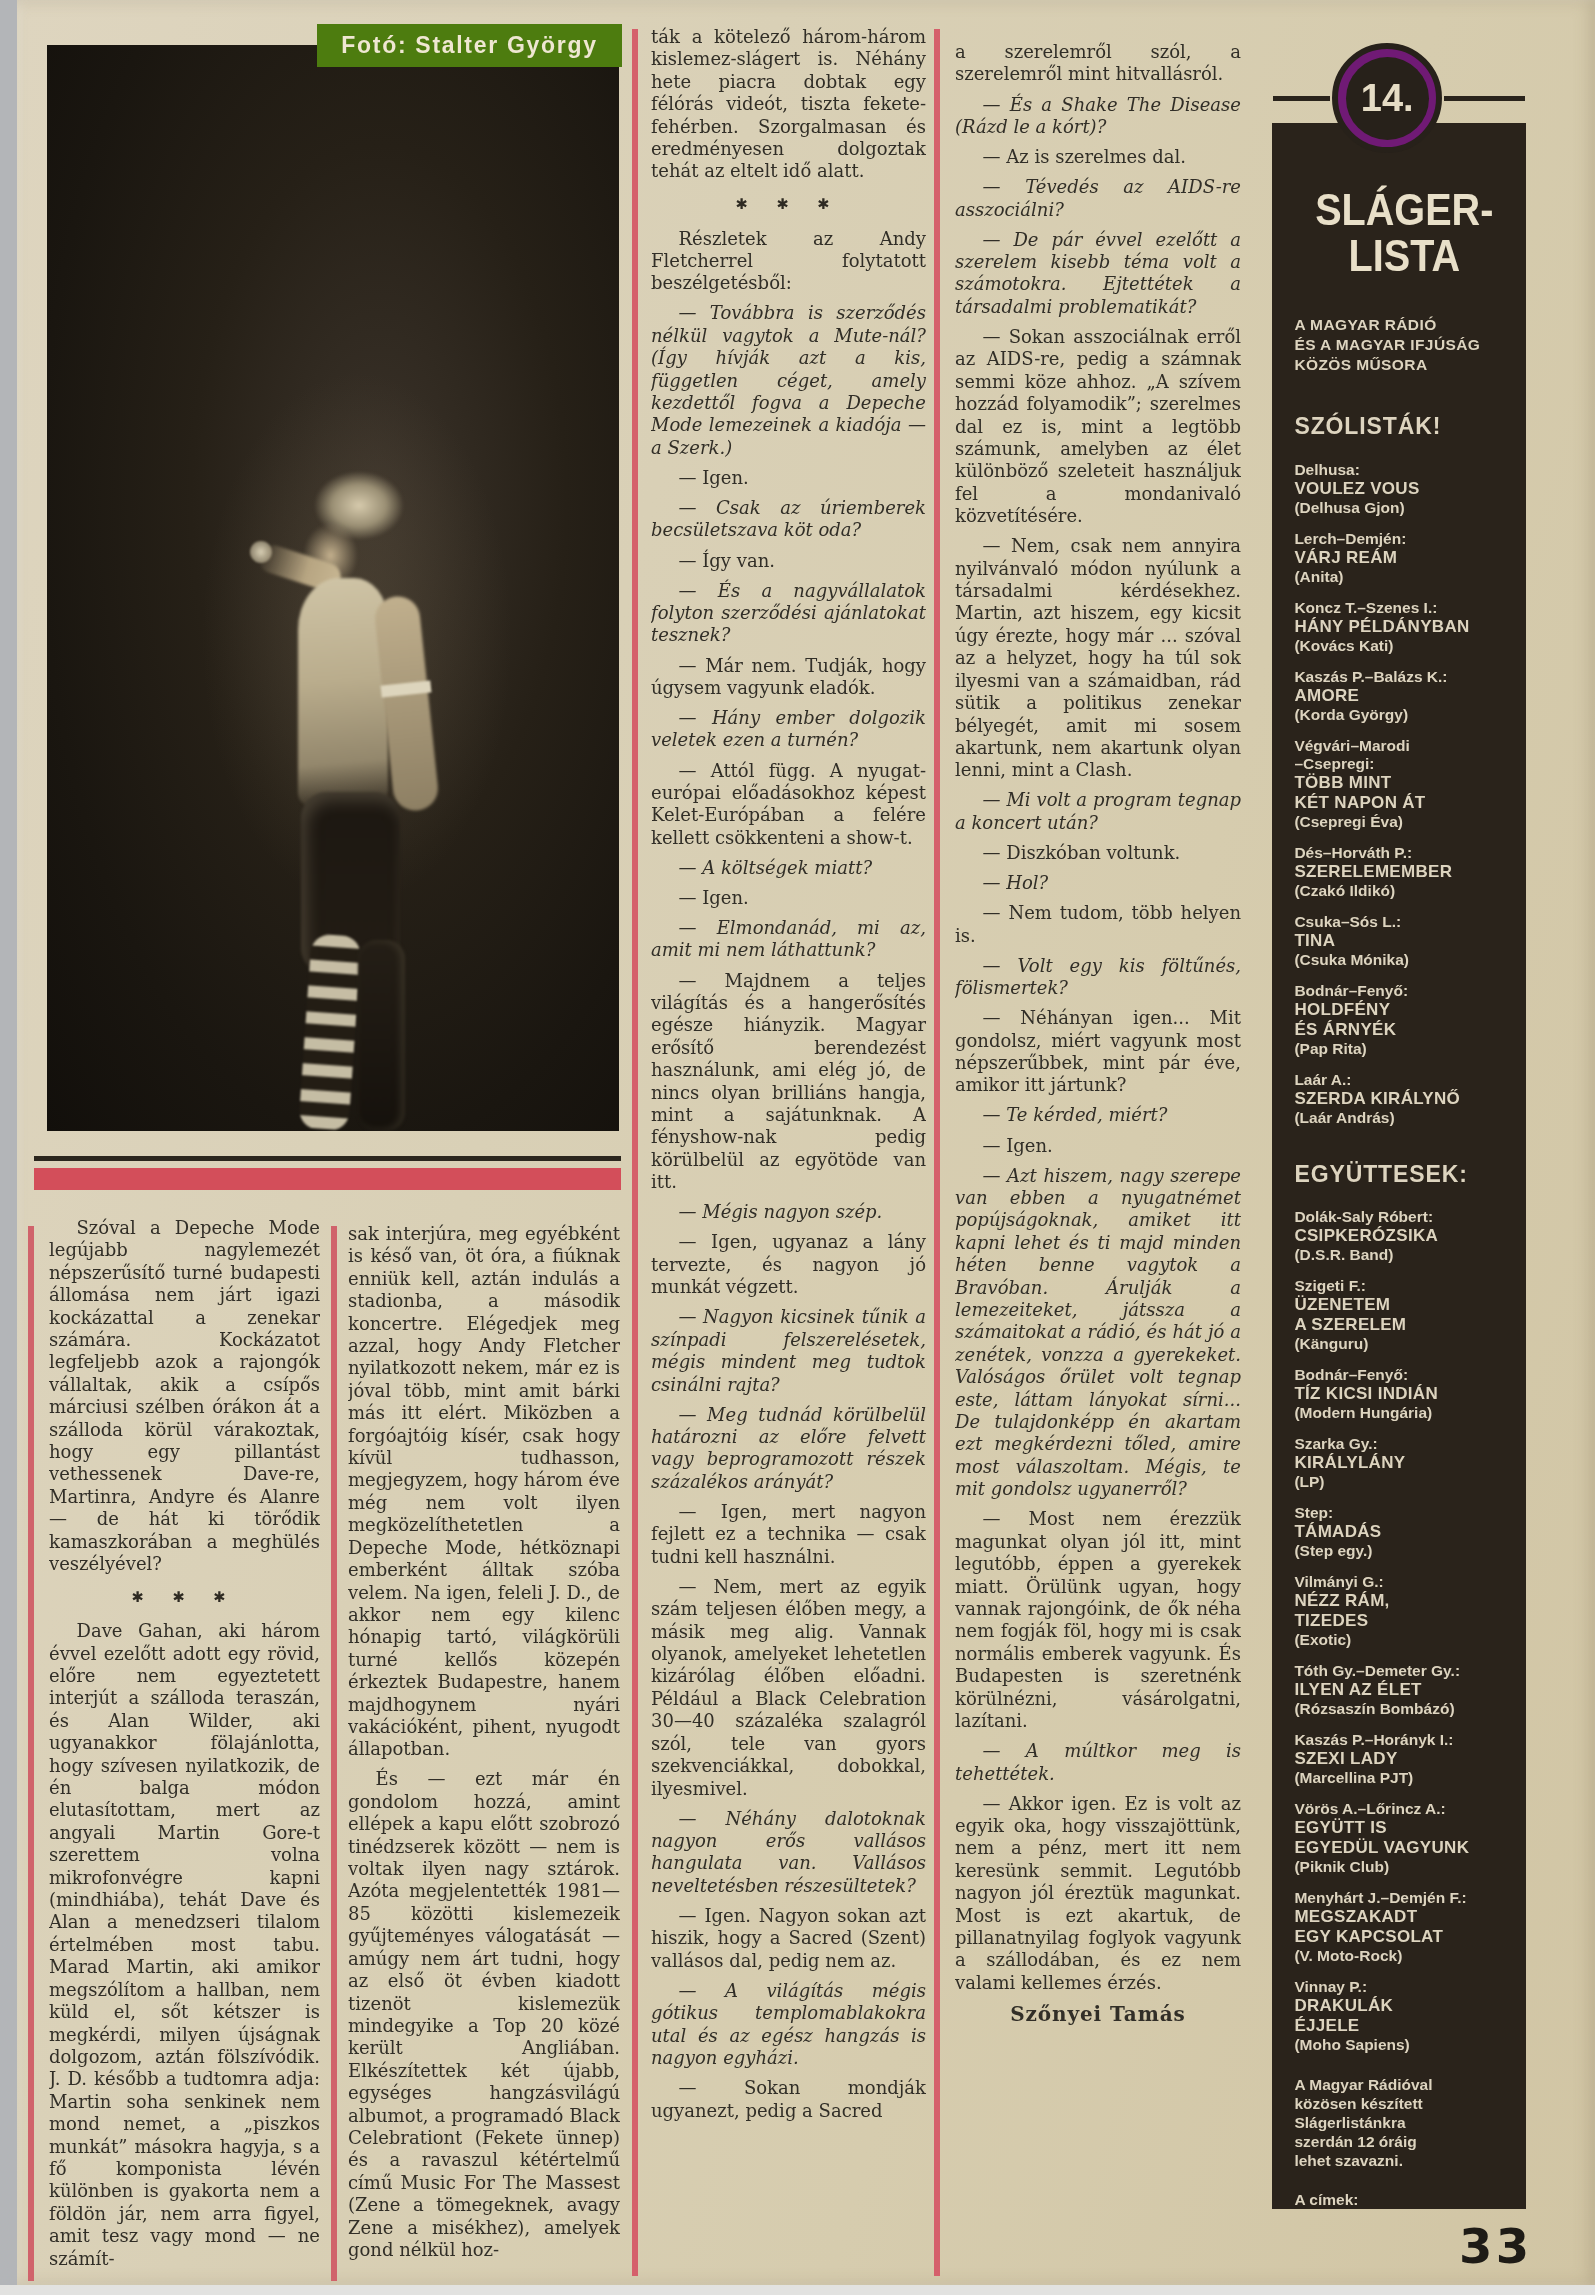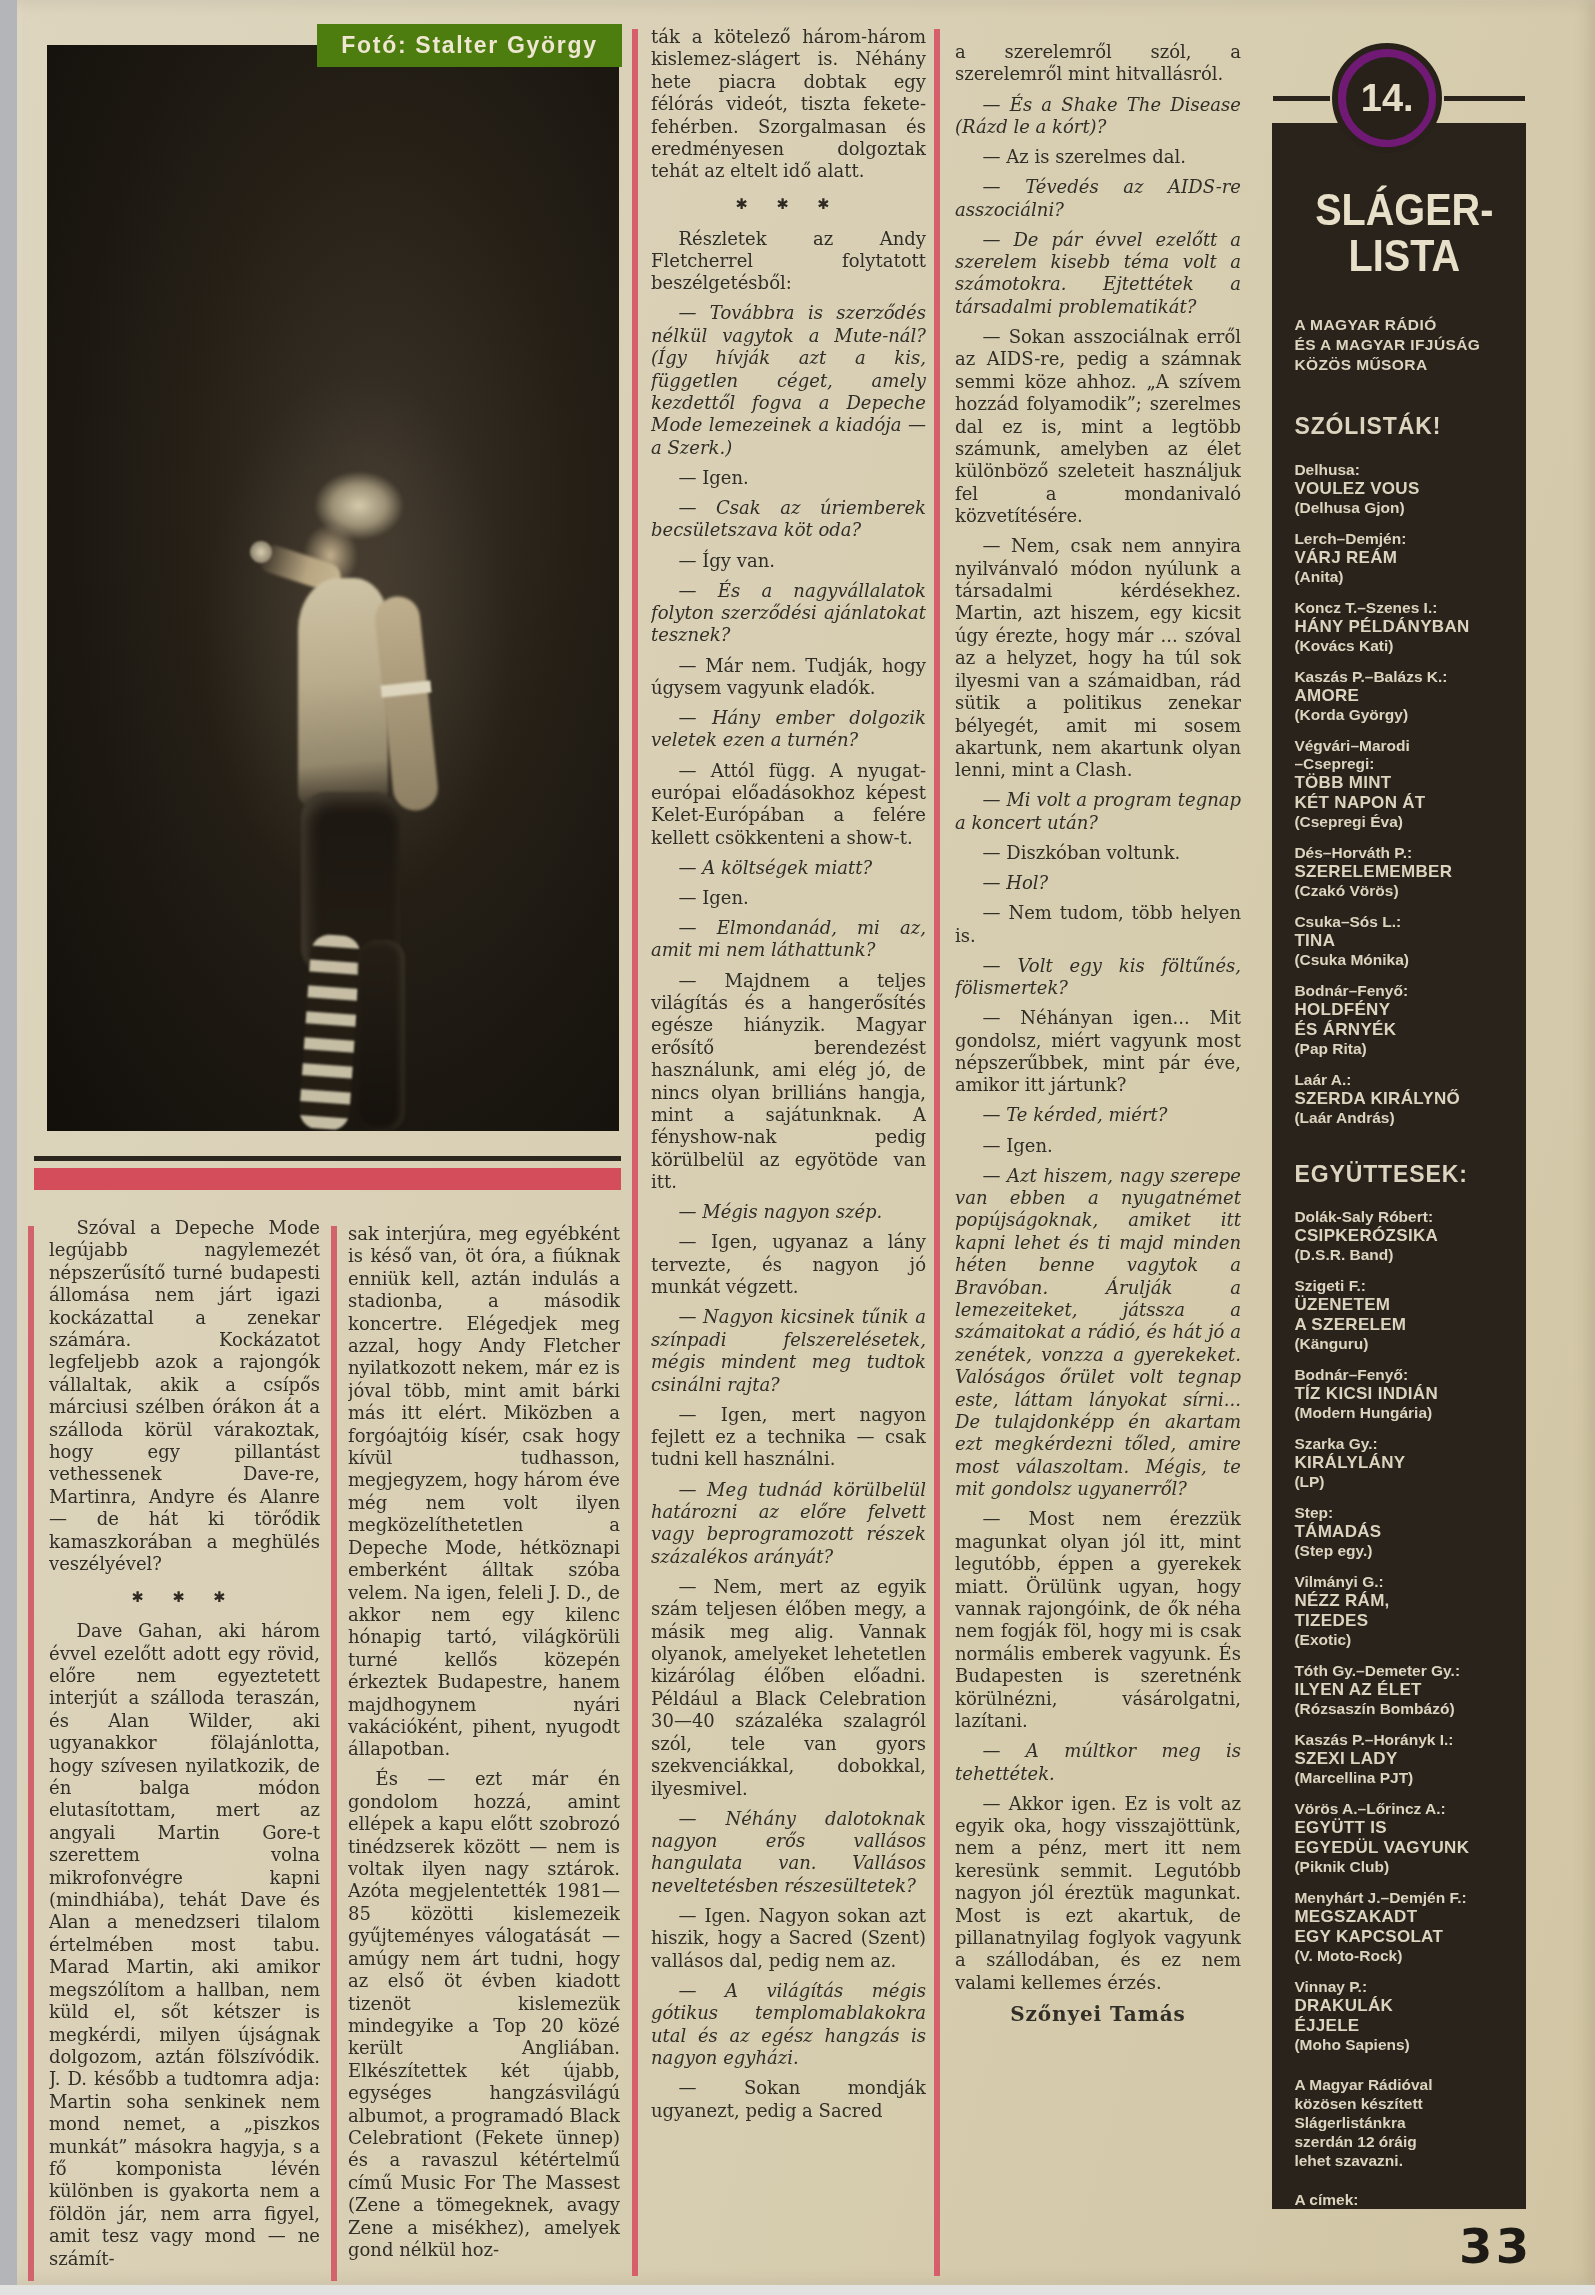--- a/index.html
+++ b/index.html
@@ -170,22 +170,22 @@
       <p class="para s-a">— Már nem. Tudják, hogy úgysem vagyunk eladók.</p>
       <p class="para s-q">— Hány ember dolgozik veletek ezen a turnén?</p>
       <p class="para s-a">— Attól függ. A nyugat-európai előadásokhoz képest Kelet-Európában a felére kellett csökkenteni a show-t.</p>
       <p class="para s-q">— A költségek miatt?</p>
       <p class="para s-a">— Igen.</p>
       <p class="para s-q">— Elmondanád, mi az, amit mi nem láthattunk?</p>
       <p class="para s-a">— Majdnem a teljes világítás és a hangerősítés egésze hiányzik. Magyar erősítő berendezést használunk, ami elég jó, de nincs olyan brilliáns hangja, mint a sajátunknak. A fényshow-nak pedig körülbelül az egyötöde van itt.</p>
       <p class="para s-q">— Mégis nagyon szép.</p>
       <p class="para s-a">— Igen, ugyanaz a lány tervezte, és nagyon jó munkát végzett.</p>
       <p class="para s-q">— Nagyon kicsinek tűnik a színpadi felszerelésetek, mégis mindent meg tudtok csinálni rajta?</p>
+      <p class="para s-q">— Meg tudnád körülbelül határozni az előre felvett vagy beprogramozott részek százalékos arányát?</p>
       <p class="para s-a">— Igen, mert nagyon fejlett ez a technika — csak tudni kell használni.</p>
-      <p class="para s-q">— Meg tudnád körülbelül határozni az előre felvett vagy beprogramozott részek százalékos arányát?</p>
       <p class="para s-a">— Nem, mert az egyik szám teljesen élőben megy, a másik meg alig. Vannak olyanok, amelyeket lehetetlen kizárólag élőben előadni. Például a Black Celebration 30—40 százaléka szalagról szól, tele van gyors szekvenciákkal, dobokkal, ilyesmivel.</p>
       <p class="para s-q">— Néhány dalotoknak nagyon erős vallásos hangulata van. Vallásos neveltetésben részesültetek?</p>
       <p class="para s-a">— Igen. Nagyon sokan azt hiszik, hogy a Sacred (Szent) vallásos dal, pedig nem az.</p>
       <p class="para s-q">— A világítás mégis gótikus templomablakokra utal és az egész hangzás is nagyon egyházi.</p>
       <p class="para s-a">— Sokan mondják ugyanezt, pedig a Sacred</p>
     </div>
   <div class="col col4">
 
   <p class="para s-cont">a szerelemről szól, a szerelemről mint hitvallásról.</p>
       <p class="para s-q">— És a Shake The Disease (Rázd le a kórt)?</p>
@@ -246,21 +246,21 @@
           <div class="credit pre">Végvári–Marodi
 –Csepregi:</div>
           <div class="stitle pre">TÖBB MINT
 KÉT NAPON ÁT</div>
           <div class="artist pre">(Csepregi Éva)</div>
         </div>
 
         <div class="song">
           <div class="credit pre">Dés–Horváth P.:</div>
           <div class="stitle pre">SZERELEMEMBER</div>
-          <div class="artist pre">(Czakó Vörös)</div>
+          <div class="artist pre">(Czakó Ildikó)</div>
         </div>
 
         <div class="song">
           <div class="credit pre">Csuka–Sós L.:</div>
           <div class="stitle pre">TINA</div>
           <div class="artist pre">(Csuka Mónika)</div>
         </div>
 
         <div class="song">
           <div class="credit pre">Bodnár–Fenyő:</div>

